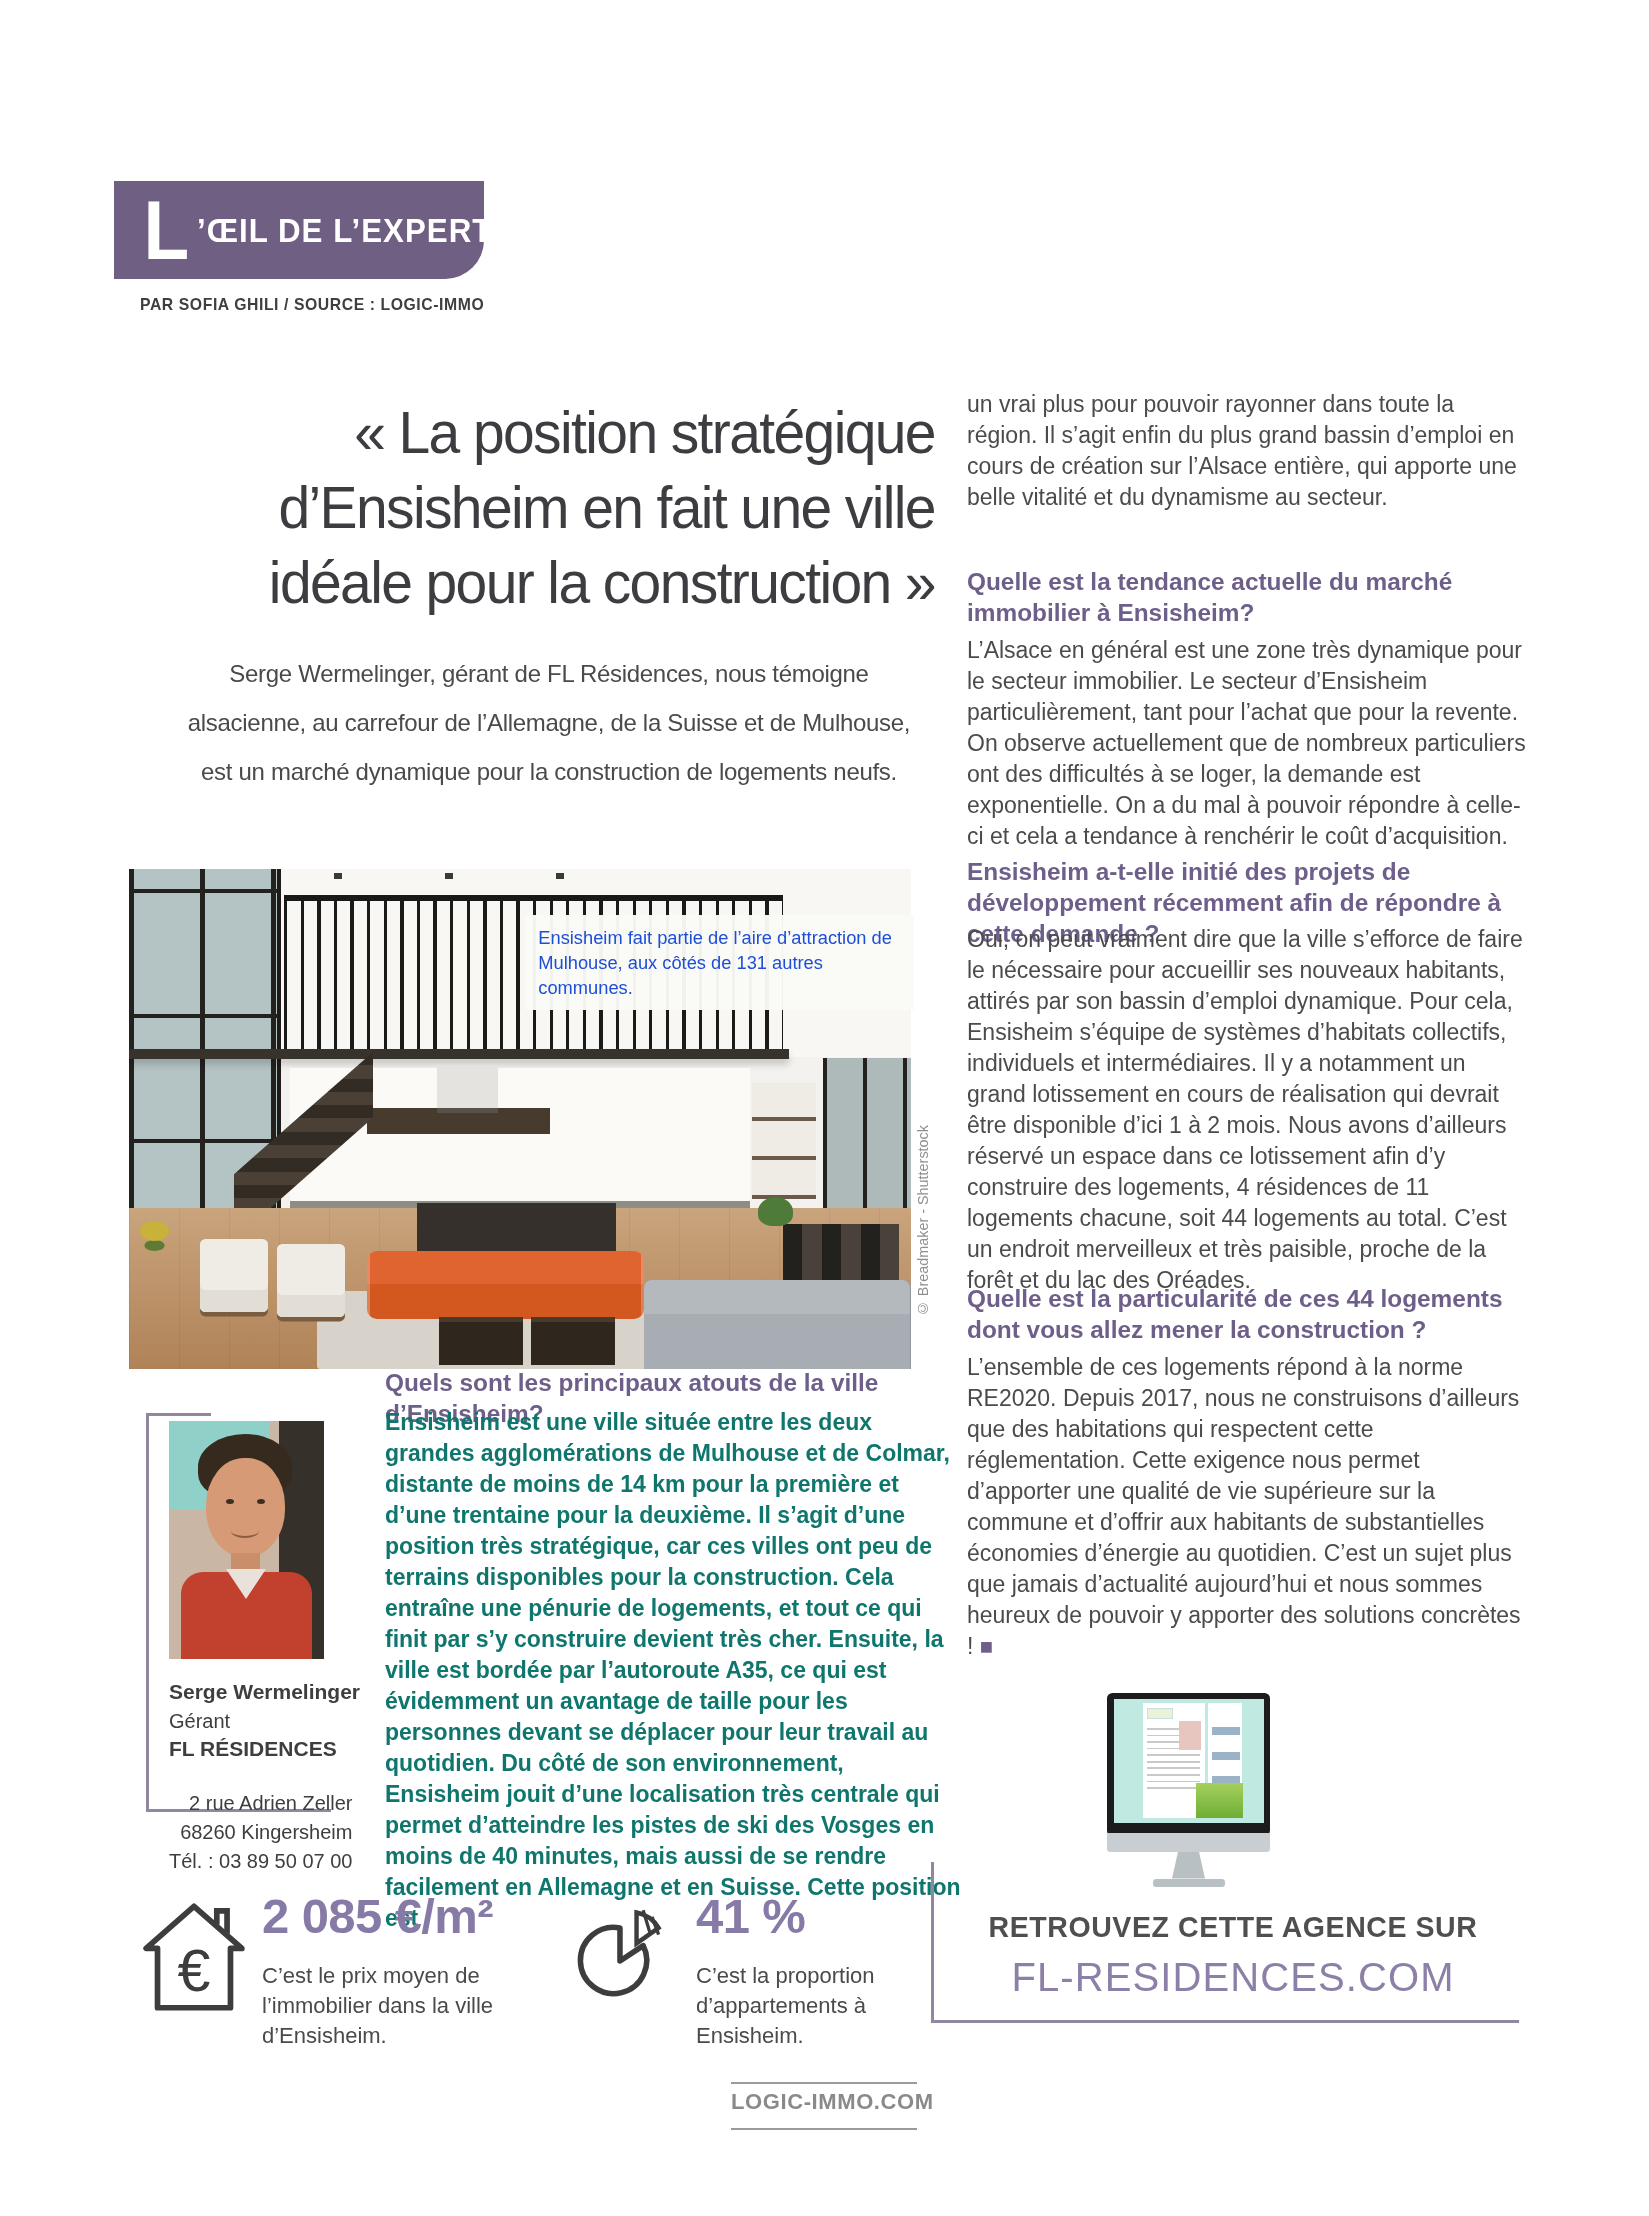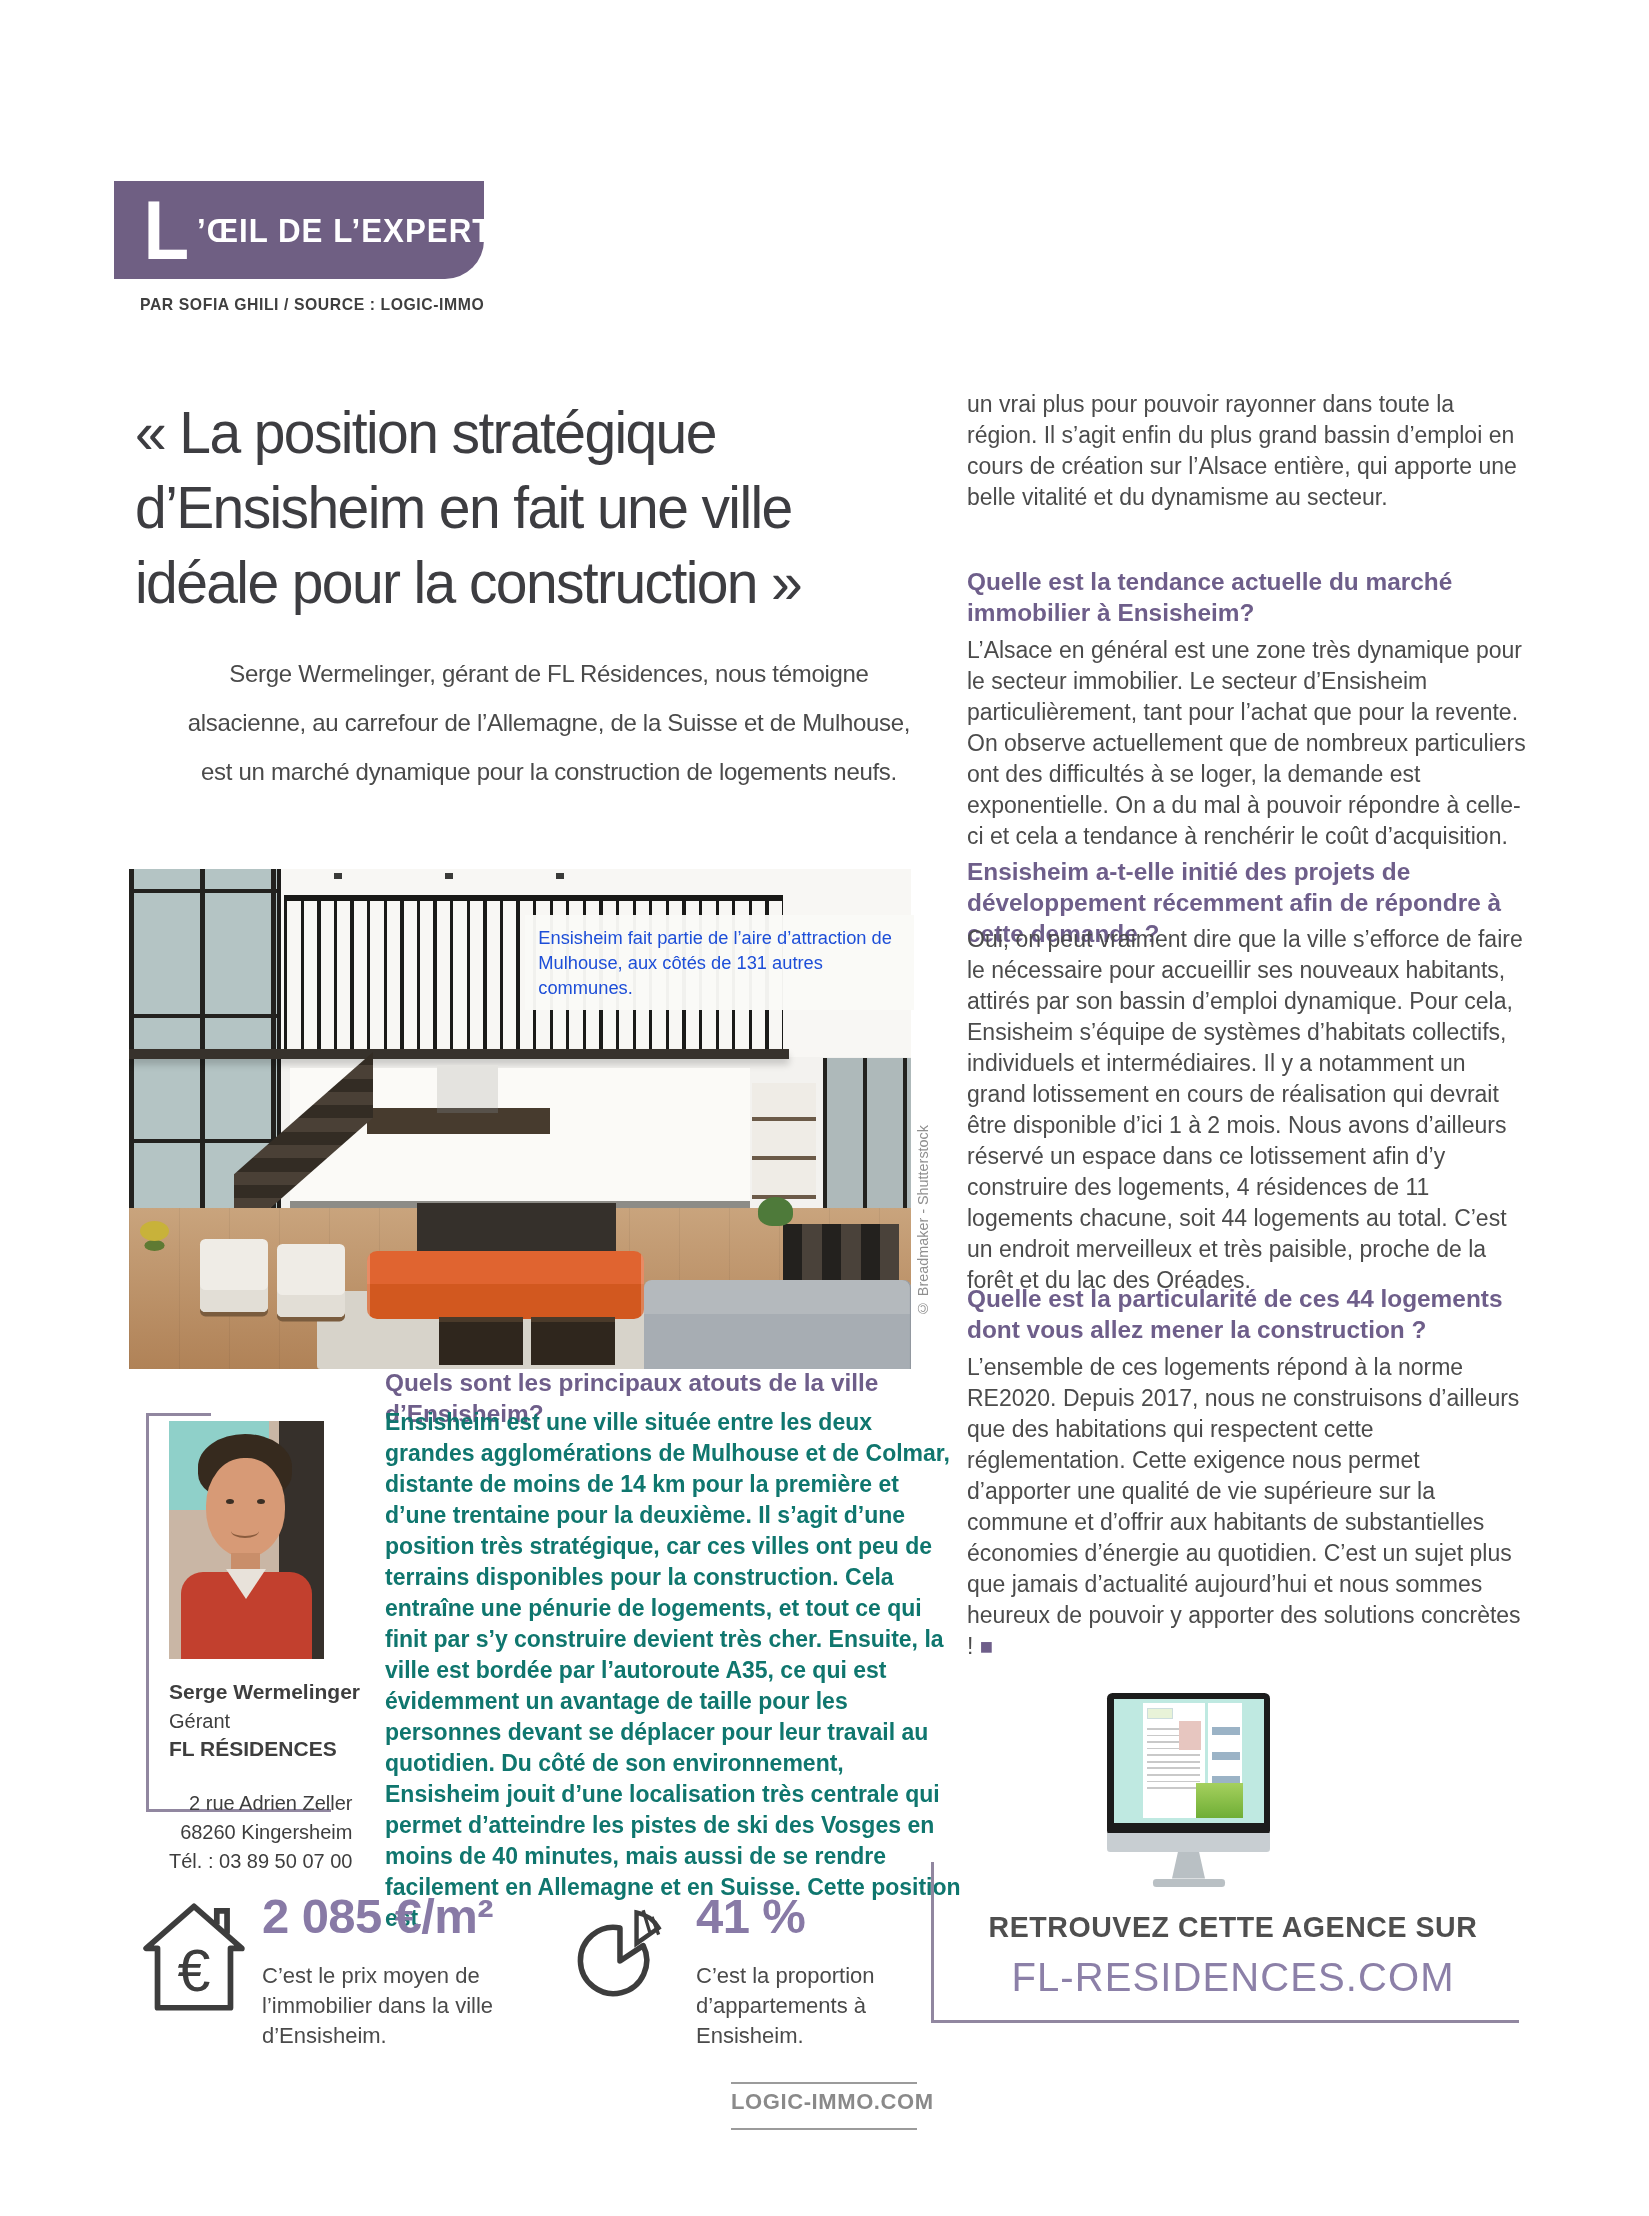--- a/index.html
+++ b/index.html
@@ -10,21 +10,21 @@
   
   .header-box{left:114px;top:181px;width:370px;height:98px;background:#6f5f83;
               border-radius:0 0 39px 0;display:flex;align-items:center;padding-left:26.6px;box-sizing:border-box;}
   .header-initial{font-size:83px;font-weight:700;color:#ffffff;line-height:1;transform:scaleX(.9);}
   .header-title{font-size:34px;font-weight:700;color:#ffffff;letter-spacing:1.1px;margin-left:5.5px;
                 transform:scaleX(.92);transform-origin:left center;white-space:nowrap;}
   .byline{left:140px;top:295px;font-size:16.6px;font-weight:700;color:#3f3f3f;letter-spacing:0.6px;
           transform:scaleX(.95);transform-origin:left top;white-space:nowrap;}
 
   
-  .headline{left:114px;top:395px;width:842px;text-align:left;color:#3d3d41;
+  .headline{left:114px;top:395px;width:842px;text-align:right;color:#3d3d41;
             font-size:60px;line-height:75px;font-weight:500;letter-spacing:-1.7px;}
   .headline .hl{transform:scaleX(.95);transform-origin:center;white-space:nowrap;}
   .intro{left:128px;top:649px;width:842px;text-align:center;color:#4a4a4a;
          font-size:24px;line-height:49px;font-weight:400;letter-spacing:-0.3px;}
   .intro div{white-space:nowrap;}
 
   
   .photo{left:129px;top:869px;width:782px;height:500px;background:#f3f2ef;overflow:hidden;}
   .ph{position:absolute;}
   .caption-box{left:525px;top:915px;width:389px;min-height:64px;background:rgba(250,250,247,.96);

